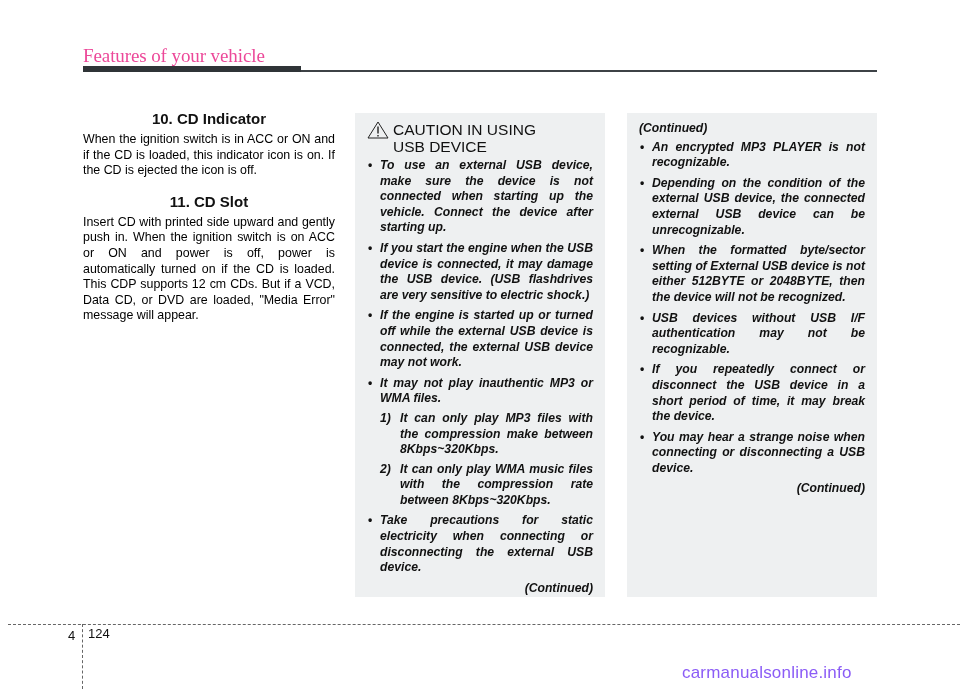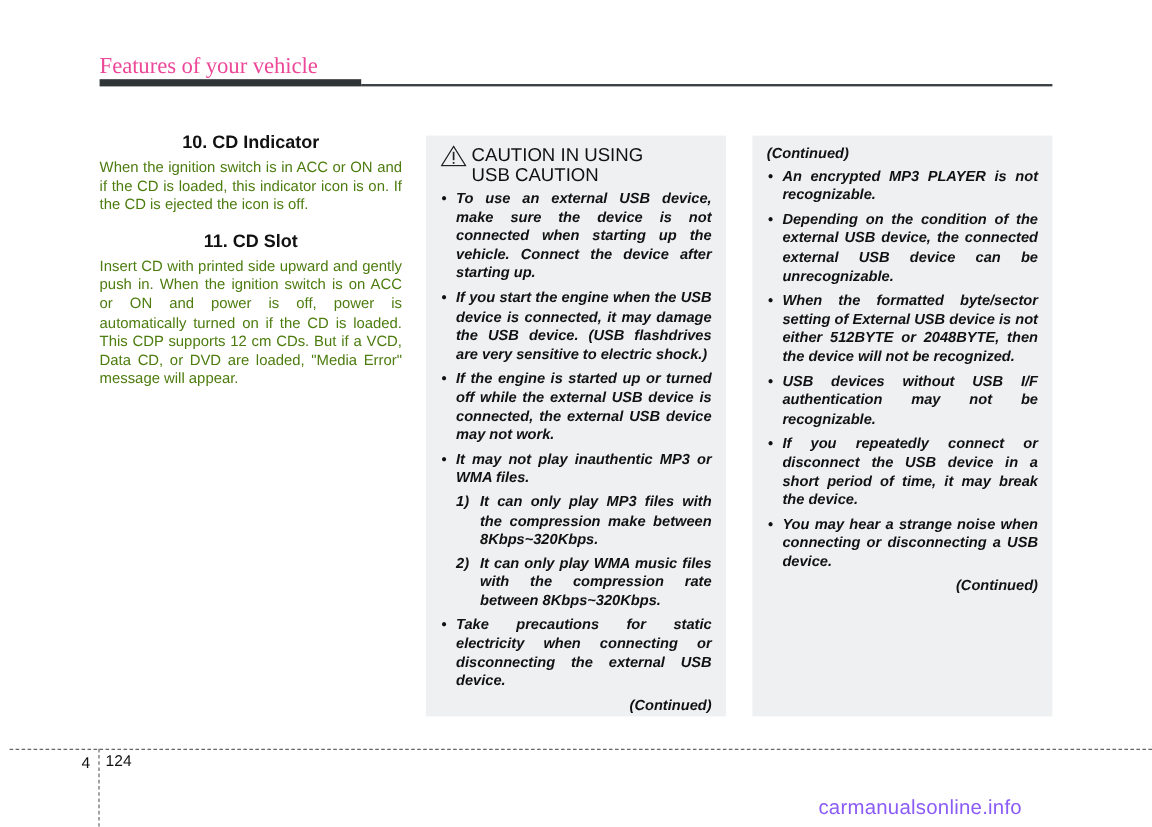--- a/index.html
+++ b/index.html
@@ -22,21 +22,21 @@
       background: #3d4246;
     }
     .col-left {
       position: absolute; left: 83px; top: 110px; width: 252px;
     }
     .sec-heading {
       font-weight: bold; font-size: 15px; margin: 0 0 5px 0; color: #111; text-align: center;
     }
     .sec-body {
       font-size: 12.4px; line-height: 15.6px; text-align: justify;
-      text-align-last: left; margin: 0 0 14px 0; color: #4d7c0f;
+      text-align-last: left; margin: 0 0 14px 0; color: #000000;
     }
     .panel {
       position: absolute; top: 113px; height: 484px; width: 250px;
       background: #eef0f1; box-sizing: border-box; padding: 8px 12px 0 12px;
     }
     .panel-a { left: 355px; }
     .panel-b { left: 627px; }
     .caution-title {
       display: flex; align-items: flex-start; font-weight: normal; font-size: 15.5px;
       line-height: 17px; color: #111; margin-bottom: 3px;
@@ -103,21 +103,21 @@
 
 <div class="panel panel-a">
   <div class="caution-title">
     <svg class="tri" viewBox="0 0 22 18">
       <path d="M11 1 L21 17 L1 17 Z" fill="none" stroke="#222" stroke-width="1"></path>
       <rect x="10.3" y="5.5" width="1.4" height="7" fill="#222"></rect>
       <rect x="10.3" y="14" width="1.4" height="1.5" fill="#222"></rect>
     </svg>
     <div class="tt">
       <div>CAUTION IN USING</div>
-      <div>USB CAUTION</div>
+      <div>USB DEVICE</div>
     </div>
   </div>
   <ul class="bullets">
     <li>To use an external USB device, make sure the device is not connected when starting up the vehicle. Connect the device after starting up.</li>
     <li>If you start the engine when the USB device is connected, it may damage the USB device. (USB flashdrives are very sensitive to electric shock.)</li>
     <li>If the engine is started up or turned off while the external USB device is connected, the external USB device may not work.</li>
     <li>
       <span>It may not play inauthentic MP3 or WMA files.</span>
       <ol class="sub">
         <li>

